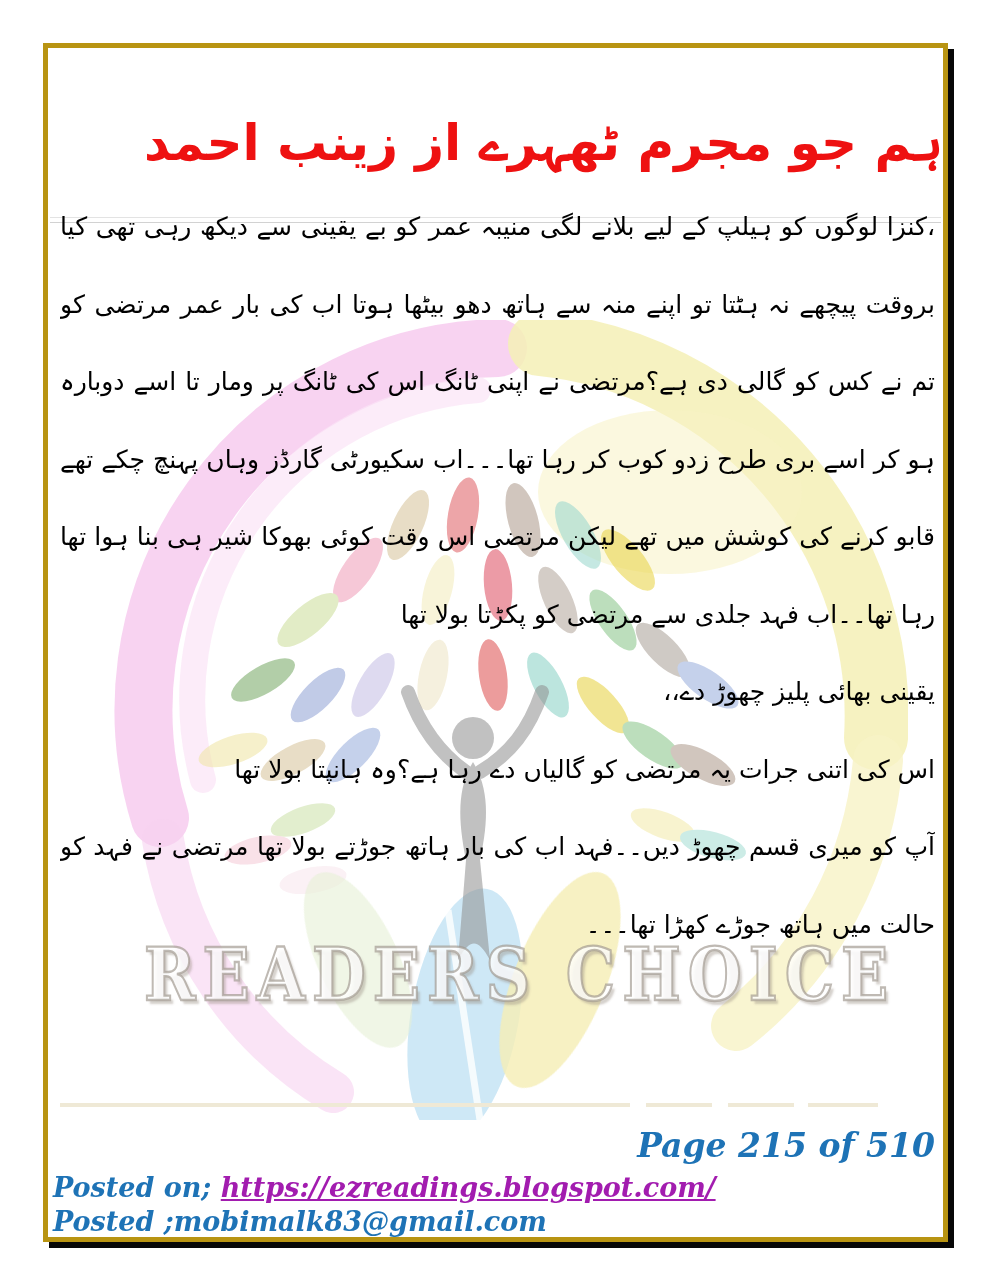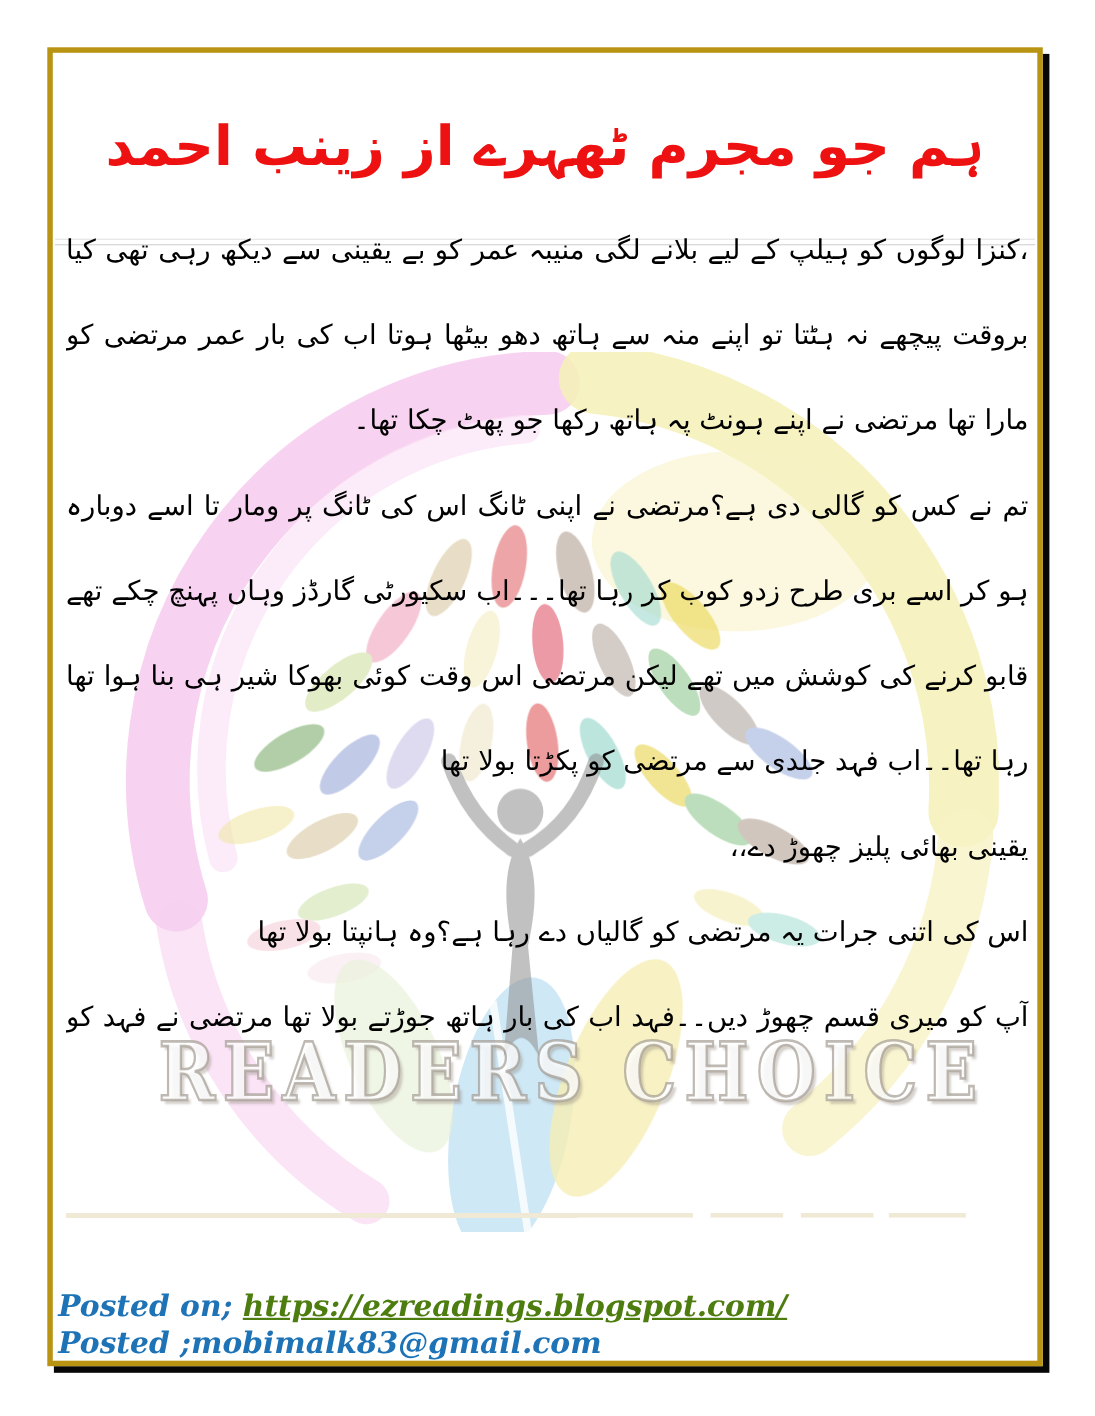--- a/index.html
+++ b/index.html
@@ -6,22 +6,22 @@
   html,body { width:995px; height:1287px; background:#ffffff; overflow:hidden;
               font-family:"DejaVu Sans", sans-serif; }
   .canvas { position:relative; width:995px; height:1287px; background:#fff; }
 
   
   .page { position:absolute; left:43px; top:43px; width:905px; height:1199px;
           background:#fff; border:5px solid #b89412;
           box-shadow:6px 6px 0 0 #070707; }
 
   
-  .title { position:absolute; left:0; right:0; top:30px; height:110px;
-           text-align:center; color:#ee1111; font-size:50px; font-weight:bold;
+  .title { position:absolute; left:0; right:0; top:40px; height:110px;
+           text-align:right; color:#ee1111; font-size:50px; font-weight:bold;
            direction:rtl; line-height:110px; letter-spacing:1px;
            font-family:"DejaVu Sans", sans-serif; z-index:3; }
 
   
   .rule-top { position:absolute; left:2px; right:2px; top:169px; height:6px;
               border-top:1px solid #e3e3e3; border-bottom:1px solid #d2d2d2; z-index:1; }
   .rule-bottom { position:absolute; top:1055px; height:4px; background:#efe9d6; z-index:1; }
   .rb1 { left:12px;  width:570px; }
   .rb2 { left:598px; width:66px; }
   .rb3 { left:680px; width:66px; }
@@ -47,21 +47,21 @@
 
   
   .page-indicator { position:absolute; right:8px; top:1078px; z-index:3;
                     color:#1e73b6; font-size:33px; font-style:italic; font-weight:bold;
                     font-family:"DejaVu Serif", serif; }
   .footer-line { position:absolute; left:5px; z-index:3; color:#1e73b6;
                  font-size:27px; font-style:italic; font-weight:bold;
                  font-family:"DejaVu Serif", serif; white-space:nowrap; }
   .footer-posted { top:1124px; }
   .footer-email  { top:1158px; }
-  .footer-line a { color:#4d7c0f; text-decoration:underline; }
+  .footer-line a { color:#a21caf; text-decoration:underline; }
 </style>
 </head>
 <body>
 
 <div class="canvas">
   <div class="page">
 
     <svg class="wm-svg" viewBox="0 0 800 800" aria-hidden="true">
 
       <g>
@@ -130,30 +130,31 @@
     <div class="rule-bottom rb1"></div>
     <div class="rule-bottom rb2"></div>
     <div class="rule-bottom rb3"></div>
     <div class="rule-bottom rb4"></div>
 
     <div class="title">ہم جو مجرم ٹھہرے از زینب احمد</div>
 
     <div class="body-text">
       <div class="urdu-line full">،کنزا لوگوں کو ہیلپ کے لیے بلانے لگی منیبہ عمر کو بے یقینی سے دیکھ رہی تھی کیا وہ واقعی بچ چکا تھا یقیناعمر</div>
       <div class="urdu-line full">بروقت پیچھے نہ ہٹتا تو اپنے منہ سے ہاتھ دھو بیٹھا ہوتا اب کی بار عمر مرتضی کو گالی دیتا اس کے منہ پہ گھونسا</div>
-      <div class="urdu-line partial">مارا تھا مرتضی نے اپنے ہونٹ پہ ہاتھ رکھا جو پھٹ چکا تھا۔</div>
       <div class="urdu-line full">تم نے کس کو گالی دی ہے؟مرتضی نے اپنی ٹانگ اس کی ٹانگ پر ومار تا اسے دوبارہ گرا کر اس پر حملہ آور</div>
       <div class="urdu-line full">ہو کر اسے بری طرح زدو کوب کر رہا تھا۔۔۔اب سکیورٹی گارڈز وہاں پہنچ چکے تھے جو مرتضی اور عمر کو</div>
       <div class="urdu-line full">قابو کرنے کی کوشش میں تھے لیکن مرتضی اس وقت کوئی بھوکا شیر ہی بنا ہوا تھا جو انکی کوشش کو ناکام بنا</div>
       <div class="urdu-line partial">رہا تھا۔۔اب فہد جلدی سے مرتضی کو پکڑتا بولا تھا</div>
       <div class="urdu-line partial">یقینی بھائی پلیز چھوڑ دے،،</div>
       <div class="urdu-line partial">اس کی اتنی جرات یہ مرتضی کو گالیاں دے رہا ہے؟وہ ہانپتا بولا تھا</div>
       <div class="urdu-line full">آپ کو میری قسم چھوڑ دیں۔۔فہد اب کی بار ہاتھ جوڑتے بولا تھا مرتضی نے فہد کو دیکھا جو ابھی بھی زخمی</div>
+      <div class="urdu-line partial">حالت میں ہاتھ جوڑے کھڑا تھا۔۔۔</div>
     </div>
 
+    <div class="page-indicator">Page 215 of 510</div>
 
     <div class="footer-line footer-posted">
       <span>Posted on; </span><a href="#">https://ezreadings.blogspot.com/</a>
     </div>
 
     <div class="footer-line footer-email">
       <span>Posted ;</span><span>mobimalk83@gmail.com</span>
     </div>
 
   </div>

